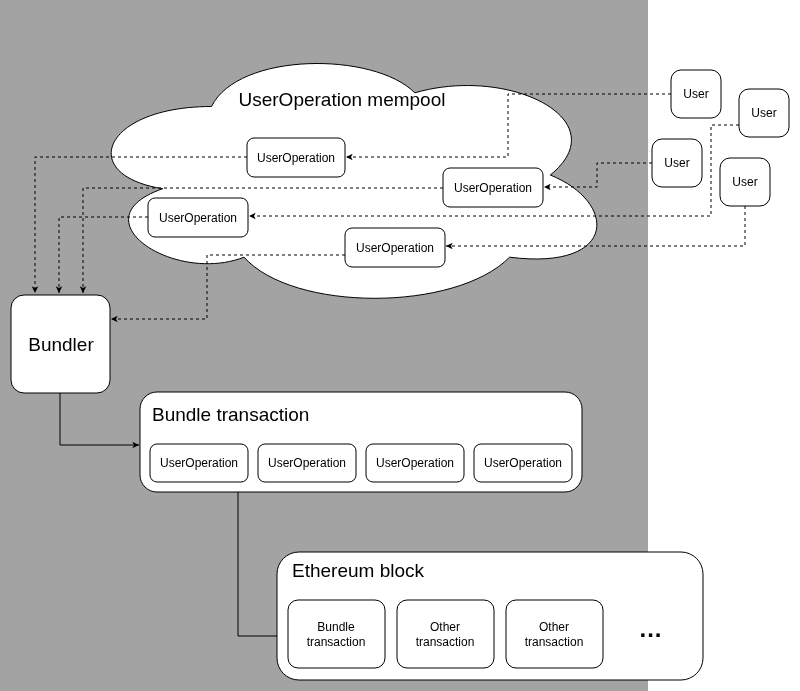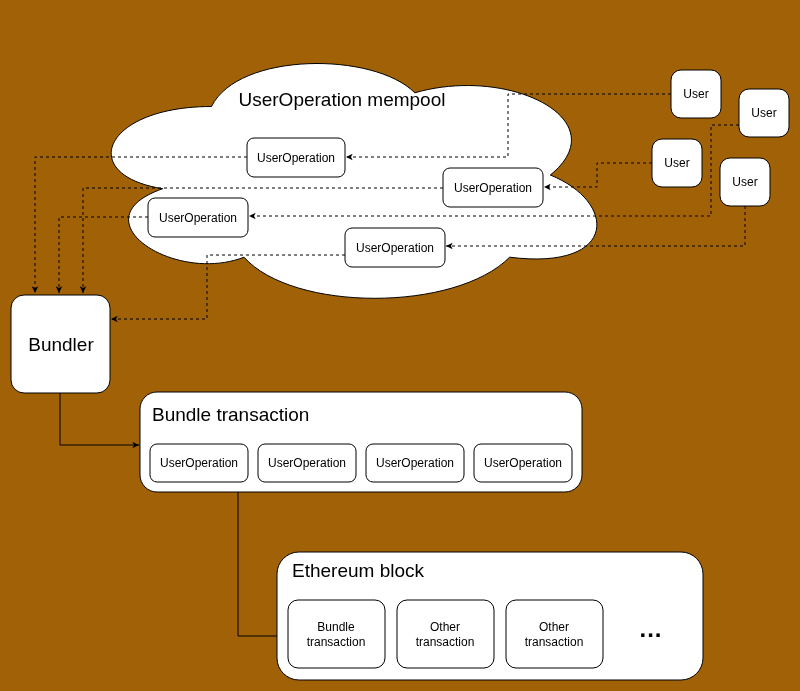--- a/index.html
+++ b/index.html
@@ -1,16 +1,16 @@
 <!DOCTYPE html>
 <html><head>
 <meta charset="utf-8">
 <style>
   html, body { margin: 0; padding: 0; background: #ffffff; }
-  #stage { width: 800px; height: 691px; position: relative; background: #a16207; }
+  #stage { width: 648px; height: 691px; position: relative; background: #a3a3a3; }
   svg { display: block; }
   .node { fill: #ffffff; stroke: #000000; stroke-width: 1; }
   .edge { fill: none; stroke: #000000; stroke-width: 1; }
   .edge.dashed { stroke-dasharray: 3 3; }
   text { font-family: "Liberation Sans", "DejaVu Sans", sans-serif; fill: #000000; }
   .lbl  { font-size: 12px; }
   .hdr  { font-size: 19px; }
   .mid  { text-anchor: middle; }
   .dots { font-size: 24px; font-weight: bold; letter-spacing: 1px; text-anchor: middle; }
 </style>

